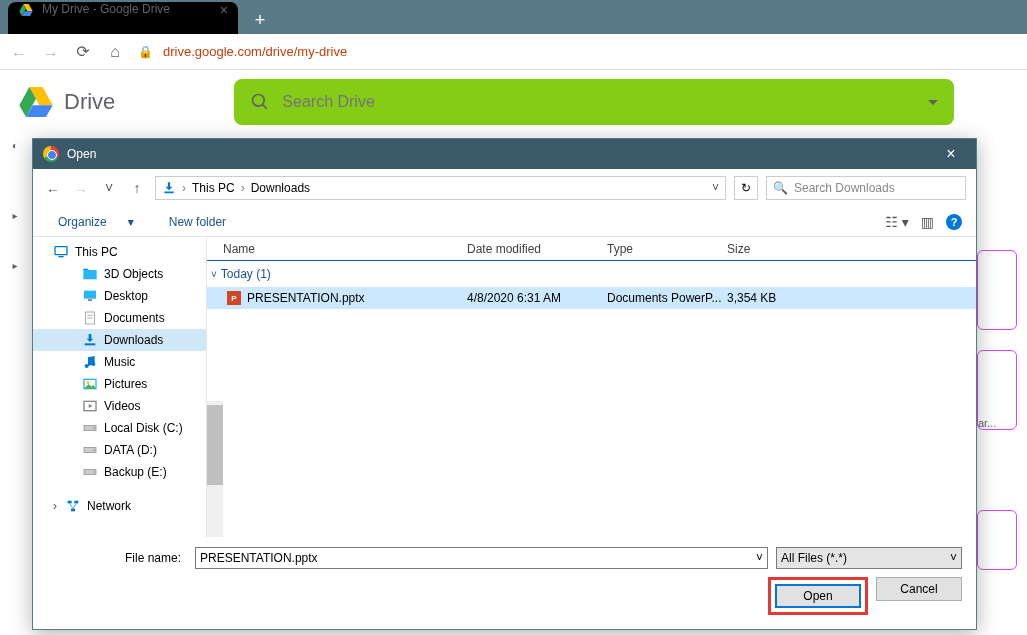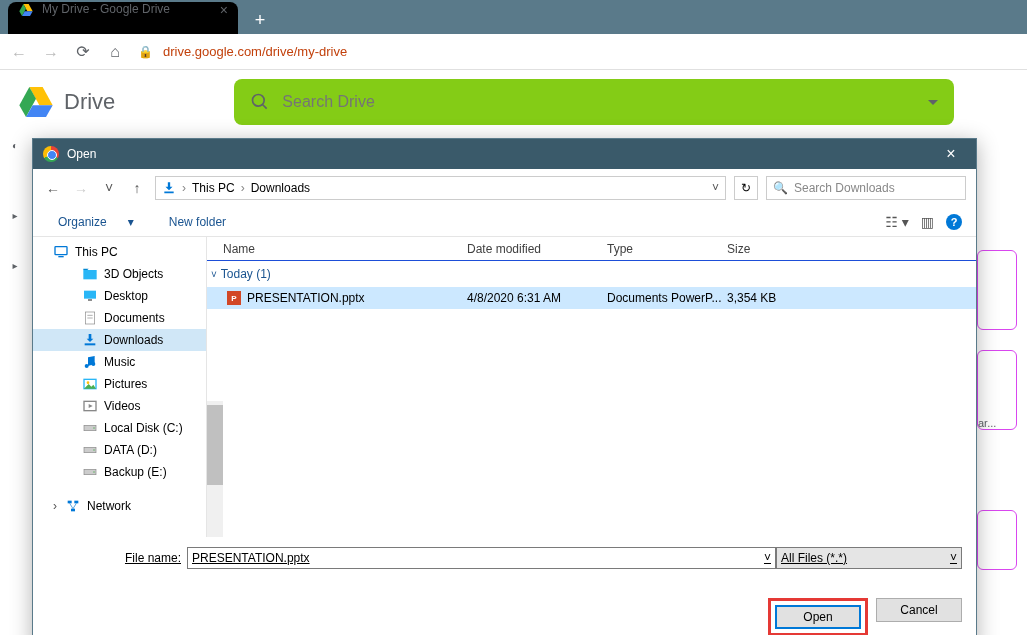--- a/index.html
+++ b/index.html
@@ -73,21 +73,21 @@
 .group-header { padding: 6px 6px 6px 4px; font-size: 12px; color: #1a5490; display: flex; align-items: center; gap: 4px; }
 .group-chevron { color: #1a5490; font-size: 10px; }
 .file-row { display: flex; align-items: center; height: 22px; font-size: 12px; background: #cce8ff; cursor: pointer; }
 .file-row .col-name { display: flex; align-items: center; gap: 6px; padding-left: 20px; }
 .ppt-icon { width: 14px; height: 14px; background: #d24726; display: flex; align-items: center; justify-content: center; }
 .ppt-icon::after { content: "P"; font-size: 8px; color: #fff; font-weight: bold; }
 .file-pane-scrollbar { position: absolute; left: 0; top: 164px; bottom: 0; width: 16px; background: #f0f0f0; }
 .scrollbar-thumb { background: #c0c0c0; width: 100%; height: 80px; margin-top: 4px; }
 
 .dialog-footer { padding: 10px 14px 14px; font-size: 12px; }
-.filename-row { display: flex; align-items: center; margin-bottom: 29px; text-decoration: underline; }
+.filename-row { display: flex; align-items: center; gap: 8px; margin-bottom: 8px; }
 .filename-label { width: 140px; text-align: right; padding-right: 6px; }
 .filename-input { flex: 1; height: 22px; border: 1px solid #7a7a7a; padding: 0 4px; font-size: 12px; display: flex; align-items: center; justify-content: space-between; }
 .filetype-select { width: 186px; height: 22px; border: 1px solid #7a7a7a; background: #e5e5e5; padding: 0 4px; display: flex; align-items: center; justify-content: space-between; }
 .button-row { display: flex; justify-content: flex-end; gap: 8px; }
 .dlg-btn { width: 86px; height: 24px; border: 1px solid #adadad; background: #e1e1e1; font-size: 12px; cursor: pointer; }
 .dlg-btn.primary { background: #e1e1e1; border: 2px solid #0078d7; }
 .open-highlight { border: 3px solid #e53935; padding: 4px; display: inline-block; }
 
 svg { display: block; }
 </style>

